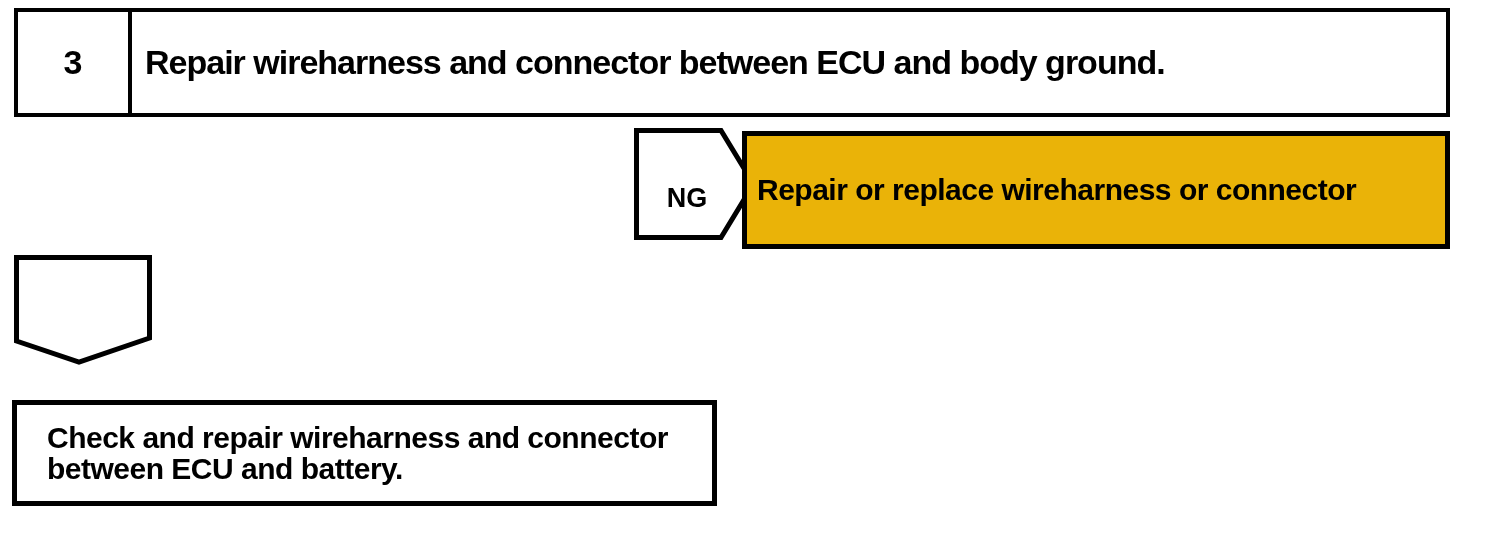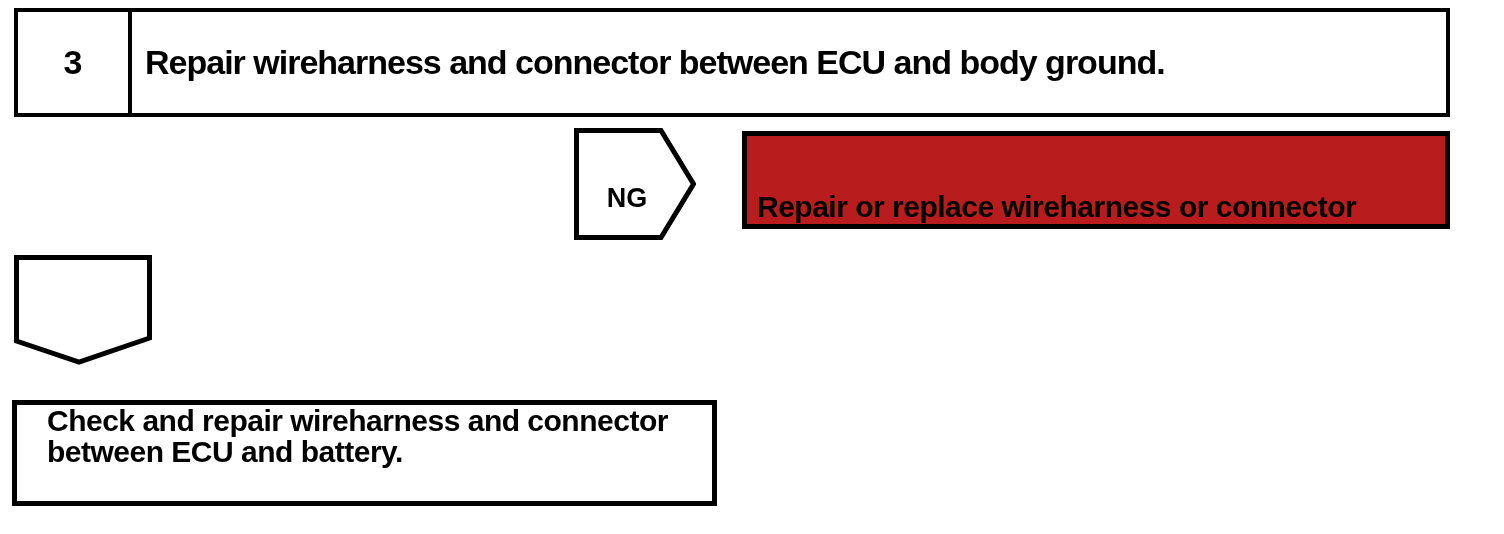--- a/index.html
+++ b/index.html
@@ -44,47 +44,47 @@
     flex: 1;
     display: flex;
     align-items: center;
     padding-left: 13px;
     font-size: 34px;
     letter-spacing: -1px;
   }
 
   
   .ng-wrap {
-    left: 574px;
+    left: 634px;
     top: 128px;
     width: 122px;
     height: 140px;
   }
   .ng-wrap svg { position: absolute; left: 0; top: 0; }
   .ng-label {
     position: absolute;
     left: 0; top: 0; right: 16px; bottom: 0;
     display: flex;
     align-items: center;
     justify-content: center;
     font-size: 27px;
   }
   .ng-box {
     left: 742px;
     top: 131px;
     width: 708px;
-    height: 98px;
+    height: 118px;
     border: 5px solid #000;
     box-sizing: border-box;
     display: flex;
-    align-items: flex-end;
+    align-items: center;
     padding-left: 10px;
     font-size: 30px;
     letter-spacing: -0.5px;
-    background: #b91c1c;
+    background: #eab308;
   }
 
   
   .ok-wrap {
     left: 14px;
     top: 255px;
     width: 138px;
     height: 110px;
   }
   .ok-wrap svg { position: absolute; left: 0; top: 0; }
@@ -101,20 +101,21 @@
 
   
   .ok-box {
     left: 12px;
     top: 400px;
     width: 705px;
     height: 106px;
     border: 5px solid #000;
     box-sizing: border-box;
     display: flex;
+    align-items: center;
     padding-left: 30px;
     font-size: 30px;
     line-height: 31px;
     letter-spacing: -0.5px;
     white-space: pre-line;
     background: #fff;
   }
 </style>
 </head>
 <body>

